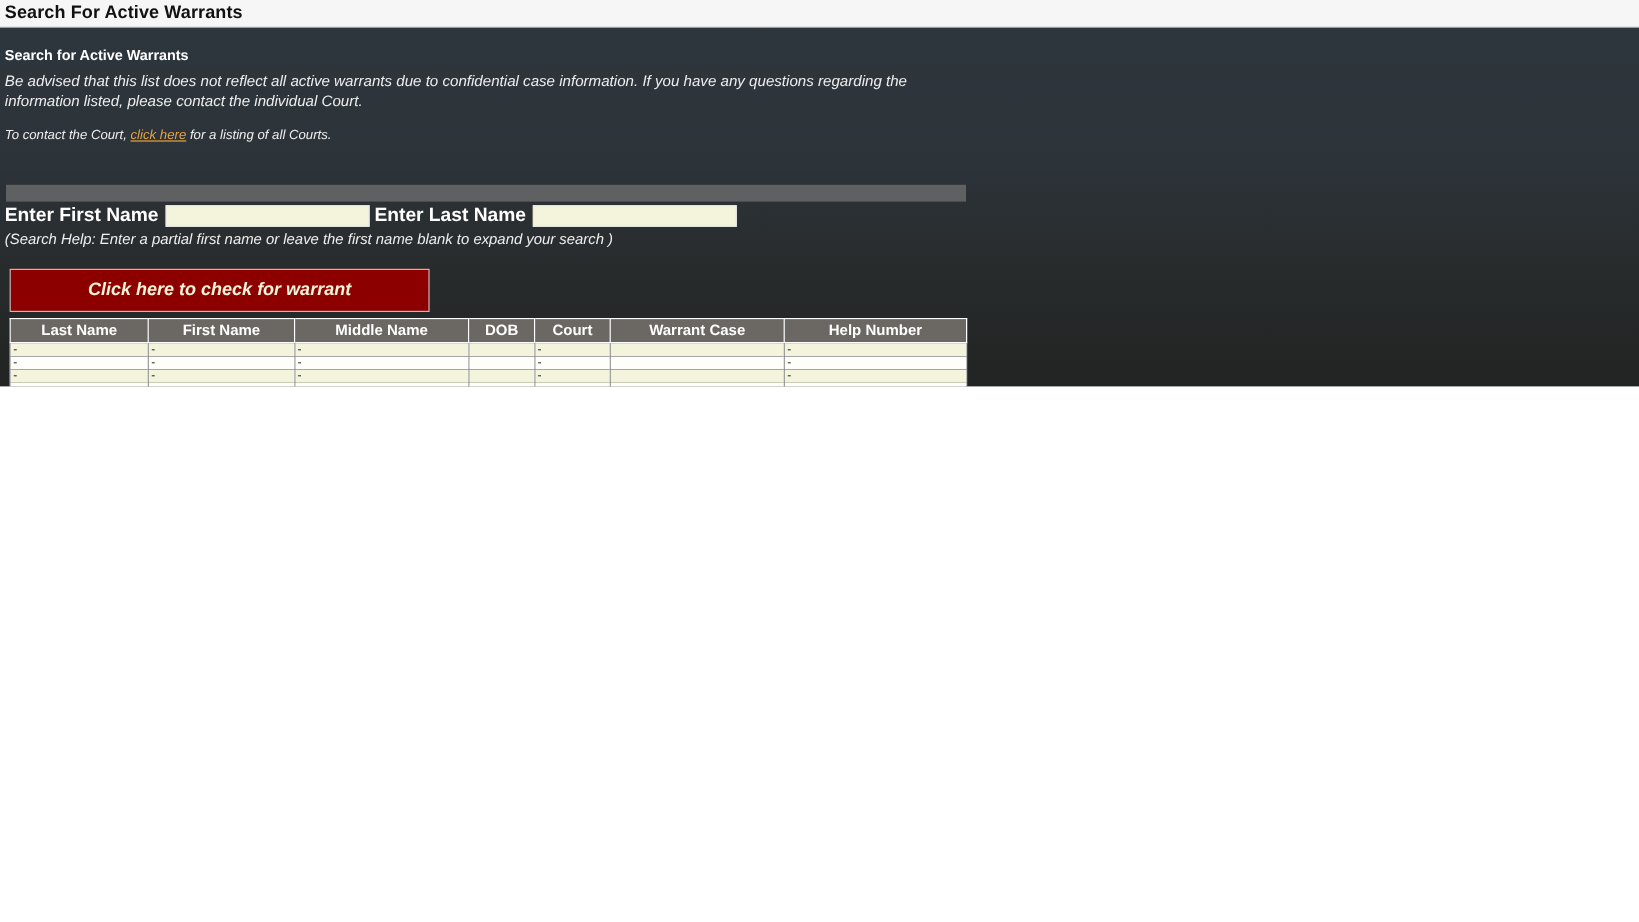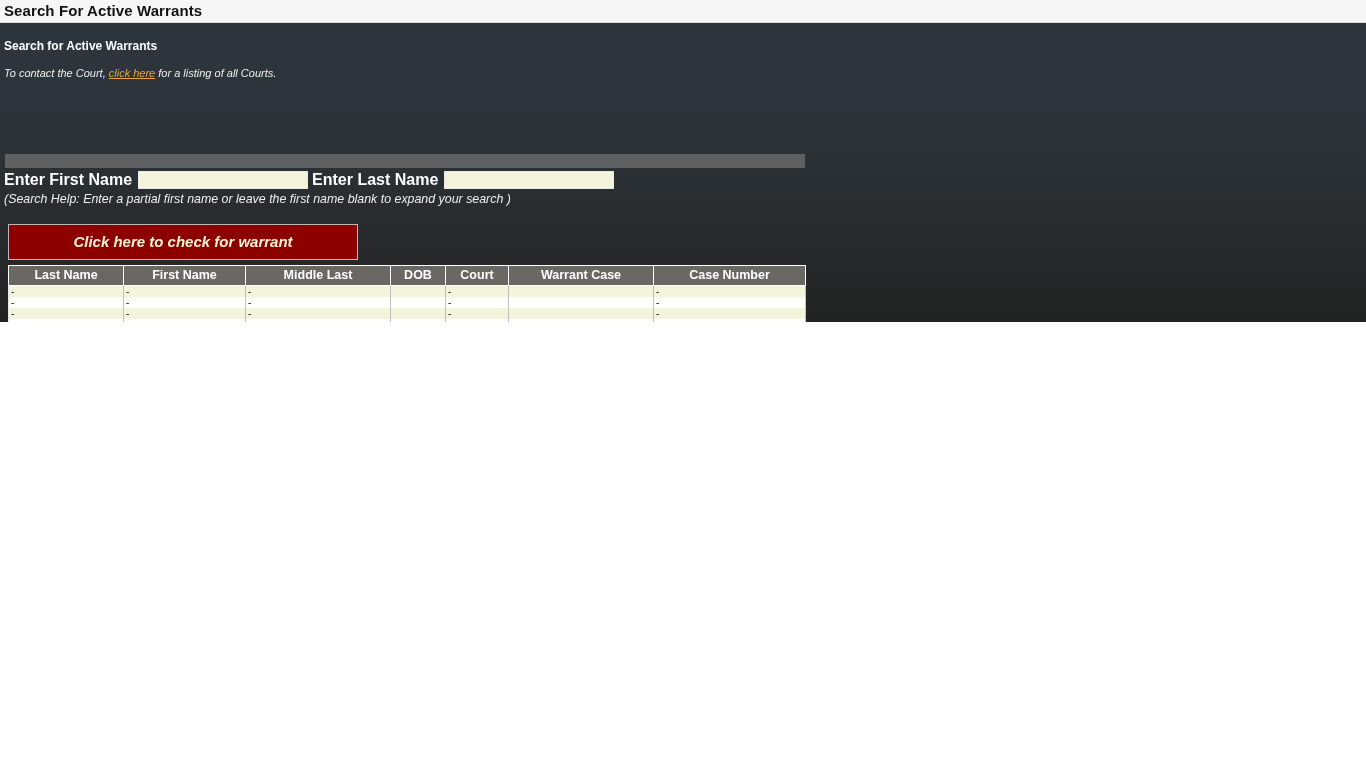--- a/index.html
+++ b/index.html
@@ -205,20 +205,21 @@
 <body>
 
 <div class="topbar">
   <span class="topbar-title">Search For Active Warrants</span>
 </div>
 
 <div class="panel">
 
   <div class="panel-heading">Search for Active Warrants</div>
 
+  <div class="advisory">Be advised that this list does not reflect all active warrants due to confidential case information. If you have any questions regarding the information listed, please contact the individual Court.</div>
 
   <div class="contact-line"><span>To contact the Court, </span><a href="#">click here</a><span> for a listing of all Courts.</span></div>
 
   <div class="gray-divider"></div>
 
   <div class="form-row">
     <span class="field-label">Enter First Name</span>
     <input class="text-input input-first" type="text" value="" style="">
     <span class="field-label">Enter Last Name</span>
     <input class="text-input input-last" type="text" value="" style="">
@@ -236,25 +237,25 @@
           <col class="col-middle">
         <col class="col-dob">
           <col class="col-court">
           <col class="col-warrant">
           <col class="col-case">
       </colgroup>
       <thead>
         <tr>
           <th>Last Name</th>
           <th>First Name</th>
-          <th>Middle Last</th>
+          <th>Middle Name</th>
           <th>DOB</th>
           <th>Court</th>
           <th>Warrant Case</th>
-          <th>Case Number</th>
+          <th>Help Number</th>
         </tr>
       </thead>
       <tbody>
         <tr class="row-odd">
           <td>-</td>
           <td>-</td>
           <td>-</td>
           <td></td>
           <td>-</td>
           <td></td>

